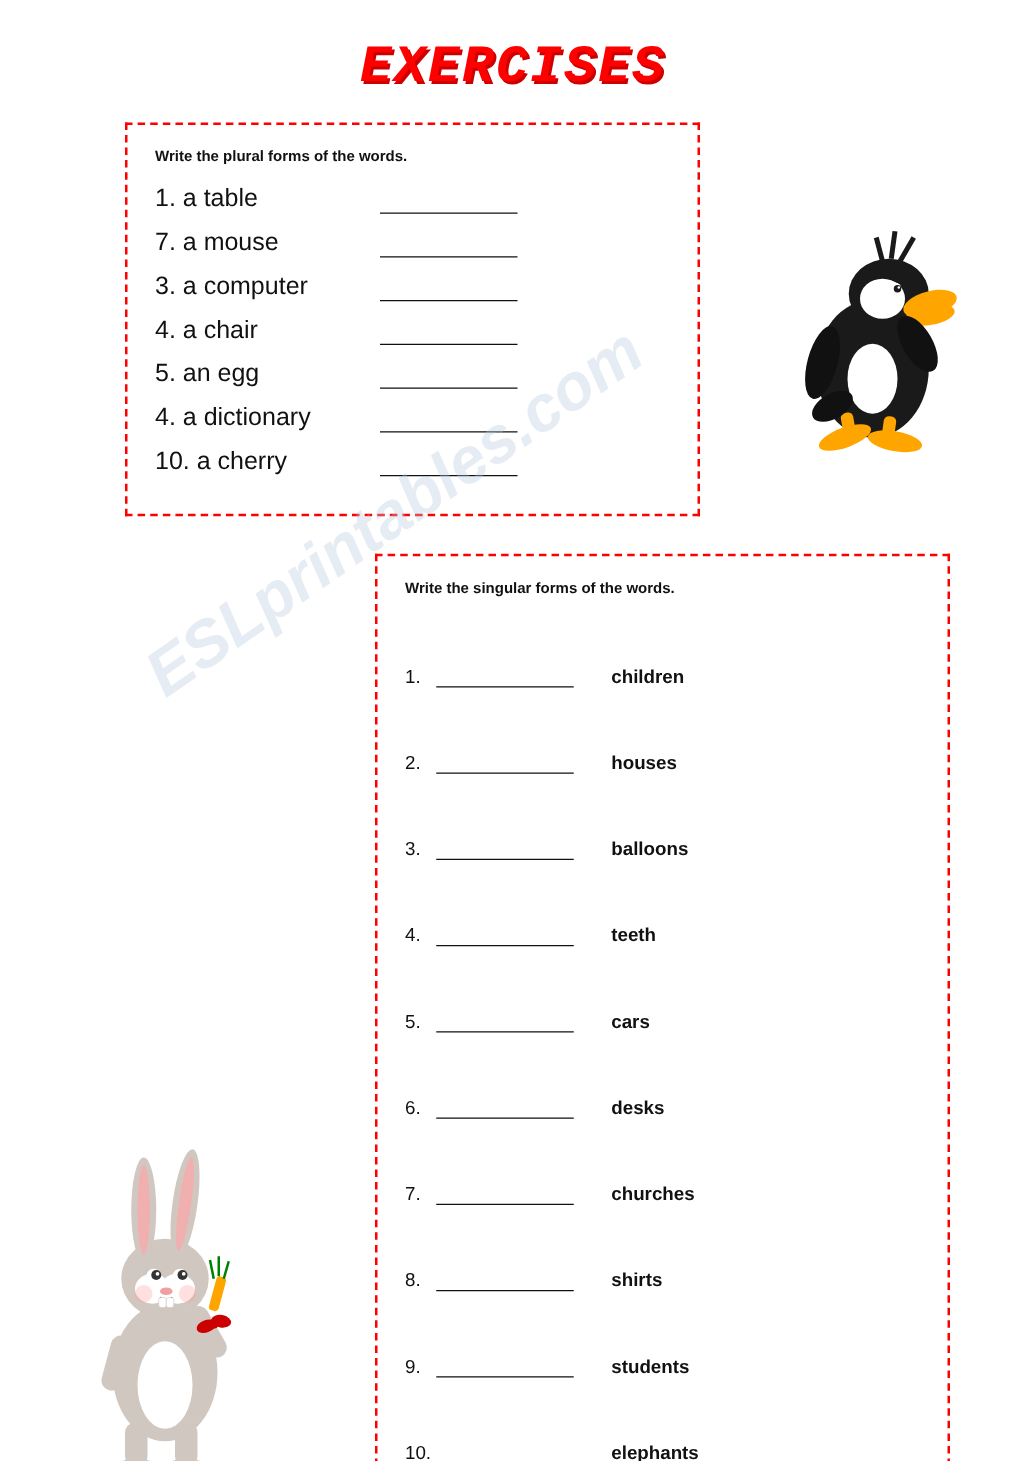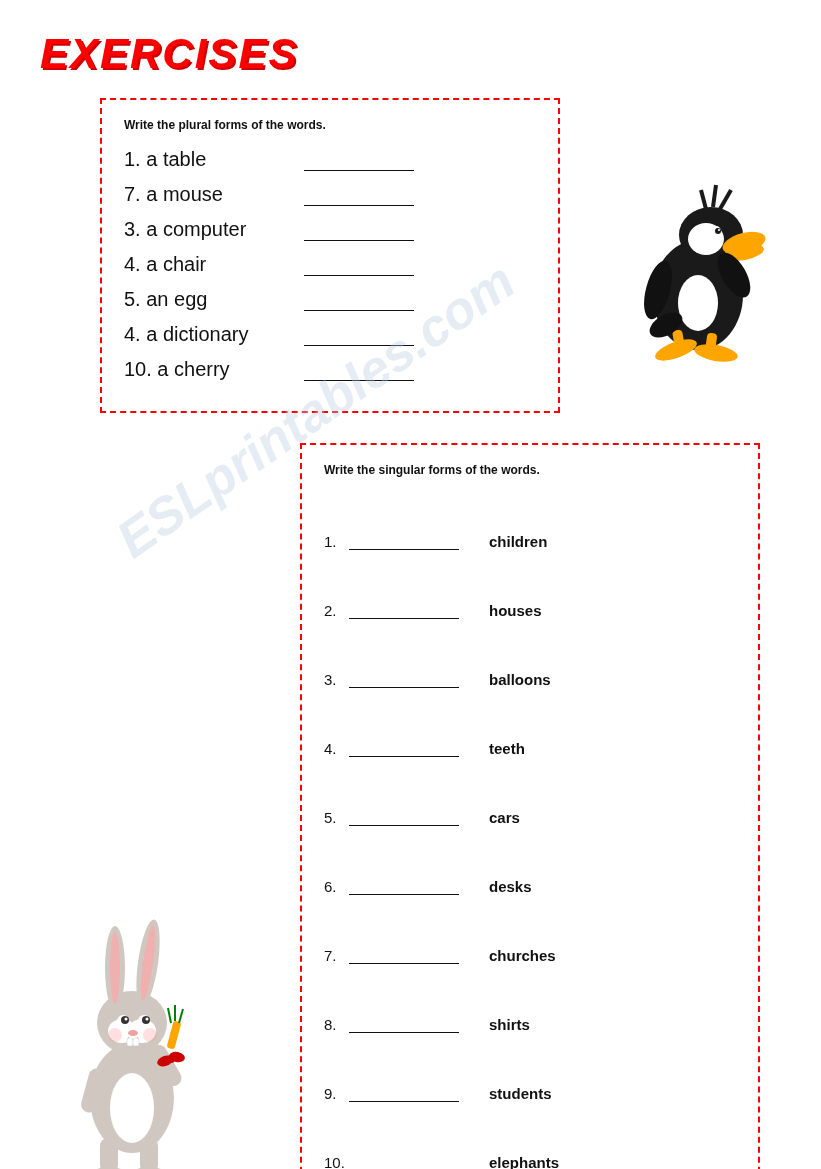--- a/index.html
+++ b/index.html
@@ -14,26 +14,26 @@
 
     .page {
       width: 821px;
       min-height: 1169px;
       background: white;
       position: relative;
       padding: 30px 40px;
     }
 
     .title {
-      text-align: left;
+      text-align: center;
       font-size: 42px;
       font-weight: 900;
       color: red;
       font-style: italic;
-      font-family: Liberation Sans, sans-serif;
+      font-family: Liberation Mono, monospace;
       margin-bottom: 20px;
       letter-spacing: 2px;
       text-shadow: 2px 2px 0px #cc0000;
     }
 
     
     .watermark {
       position: absolute;
       top: 380px;
       left: 80px;

